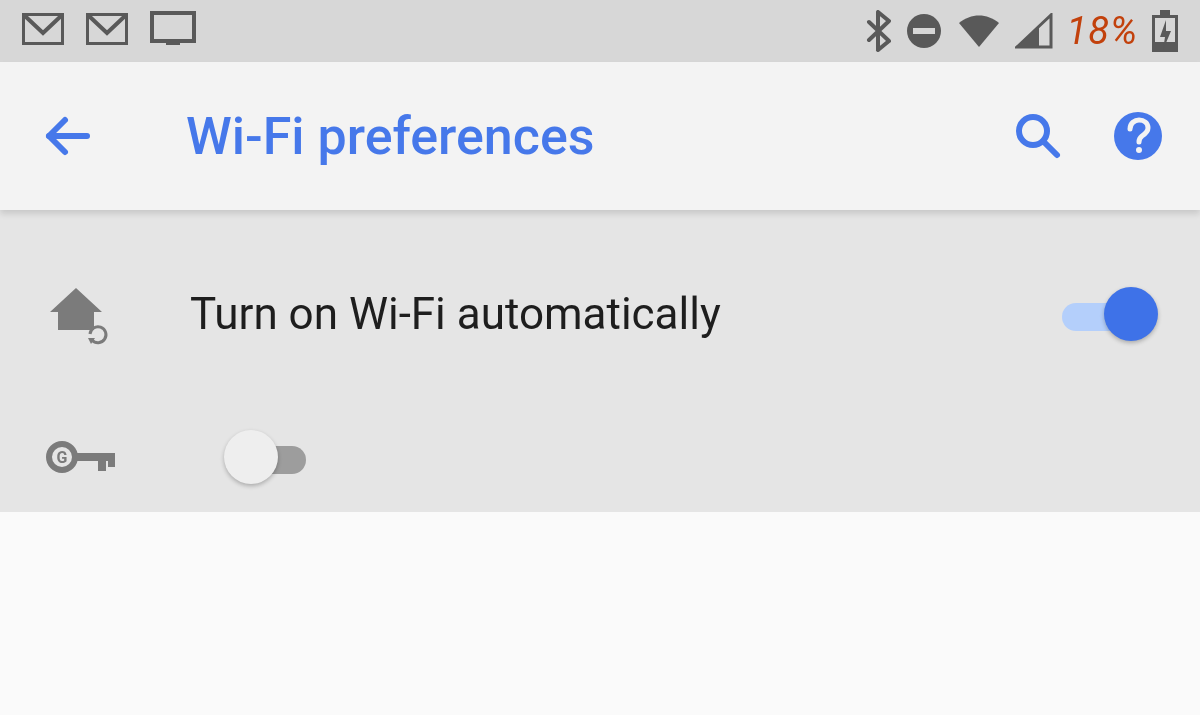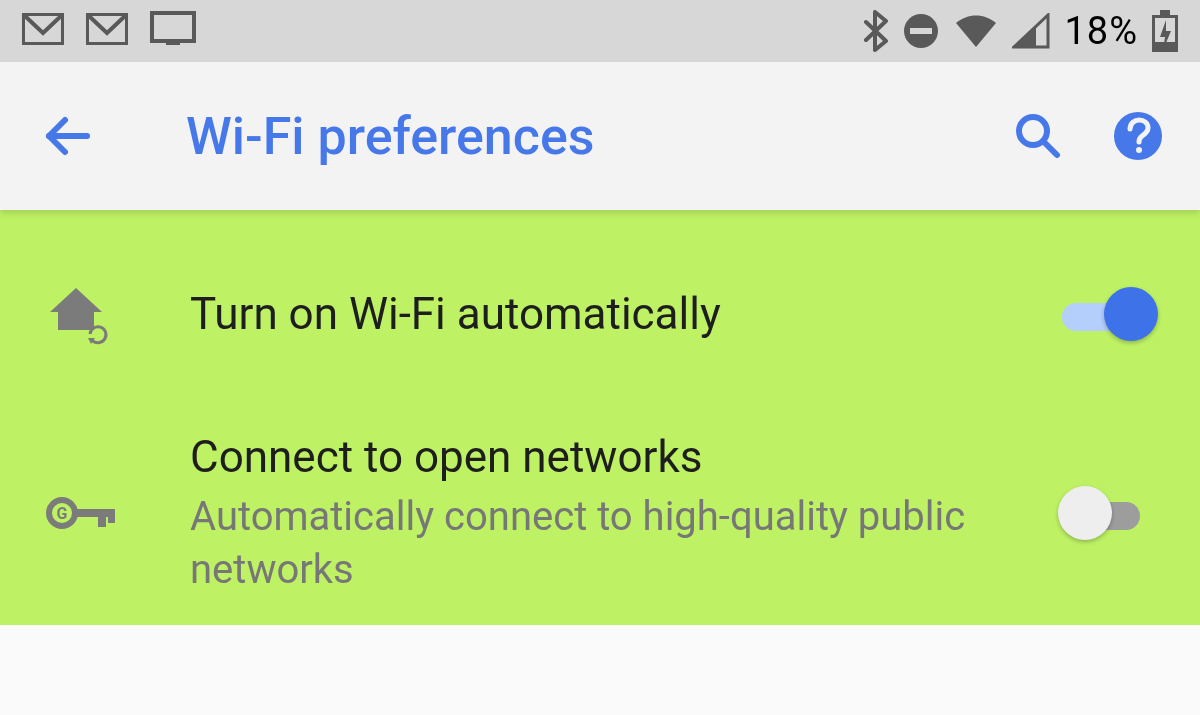--- a/index.html
+++ b/index.html
@@ -10,21 +10,21 @@
     height: 62px;
     background: #d7d7d7;
     display: flex;
     align-items: center;
     padding: 0 22px;
     color: #595959;
   }
   .status-left { display:flex; align-items:center; gap:22px; }
   .status-right { margin-left:auto; display:flex; align-items:center; gap:14px; }
   .status-right svg { display:block; }
-  .status-text { font-size: 38px; color:#000000; letter-spacing:1px; }
+  .status-text { font-size: 38px; color:#c2410c; letter-spacing:1px;font-style:italic; }
   .status-time { font-size: 40px; color:#595959; margin-left:6px; }
 
   
   .app-bar {
     height: 148px;
     background:#f3f3f3;
     display:flex;
     align-items:center;
     padding:0 24px 0 36px;
     box-shadow: 0 4px 6px rgba(0,0,0,0.12);
@@ -35,21 +35,21 @@
   .app-title {
     margin-left: 90px;
     font-size: 52px;
     font-weight: 500;
     color:#4678ea;
   }
   .app-actions { margin-left:auto; display:flex; align-items:center; gap:44px; padding-right:10px;}
   .icon-btn { width:56px; height:56px; display:flex; align-items:center; justify-content:center; cursor:pointer;}
 
   
-  .content { background:#bef264; padding-top:44px; }
+  .content { background:#e5e5e5; padding-top:44px; }
   .row {
     display:flex;
     align-items:center;
     padding: 28px 46px 28px 40px;
   }
   .row-icon { width:150px; display:flex; align-items:center; justify-content:flex-start; padding-left:6px;}
   .row-body { flex:1; padding-right:30px;}
   .row-title { font-size:44px; color:#1e1e1e; line-height:1.25; }
   .row-sub   { font-size:40px; color:#777; line-height:1.32; margin-top:6px; max-width:820px;}
   .row-action{ width:130px; display:flex; align-items:center; justify-content:flex-end;}
@@ -182,24 +182,20 @@
   <div class="row" style="margin-top:28px">
     <div class="row-icon">
       <svg width="72" height="48" viewBox="0 0 72 48">
         <circle cx="16" cy="24" r="13" fill="none" stroke="#7b7b7b" stroke-width="6"></circle>
         <rect x="26" y="20" width="40" height="8" fill="#7b7b7b"></rect>
         <rect x="52" y="20" width="8" height="18" fill="#7b7b7b"></rect>
         <rect x="62" y="20" width="7" height="14" fill="#7b7b7b"></rect>
         <text x="16" y="30" text-anchor="middle" font-size="16" font-weight="bold" fill="#7b7b7b">G</text>
       </svg>
     </div>
-    <div class="row-body">
-      <div class="row-title">Connect to open networks</div>
-      <div class="row-sub">Automatically connect to high-quality public networks</div>
-    </div>
     <div class="row-action">
       <div class="switch off">
         <div class="track"></div>
           <div class="thumb"></div>
       </div>
     </div>
   </div>
 
 </div>
 

